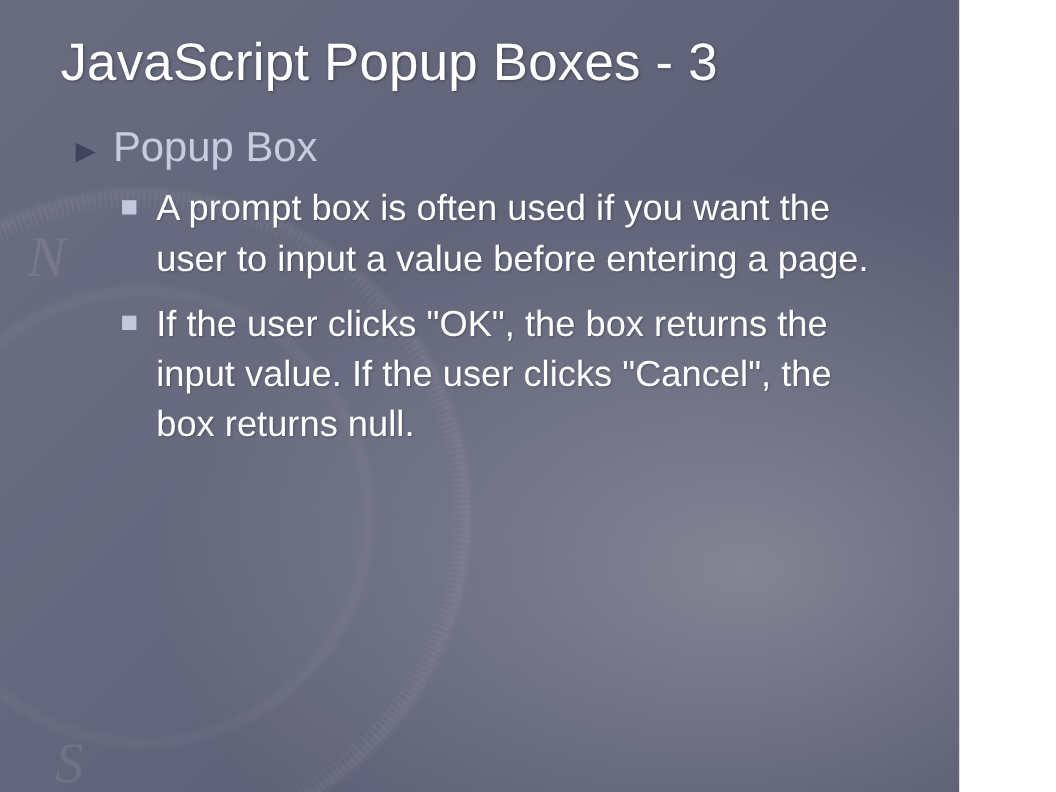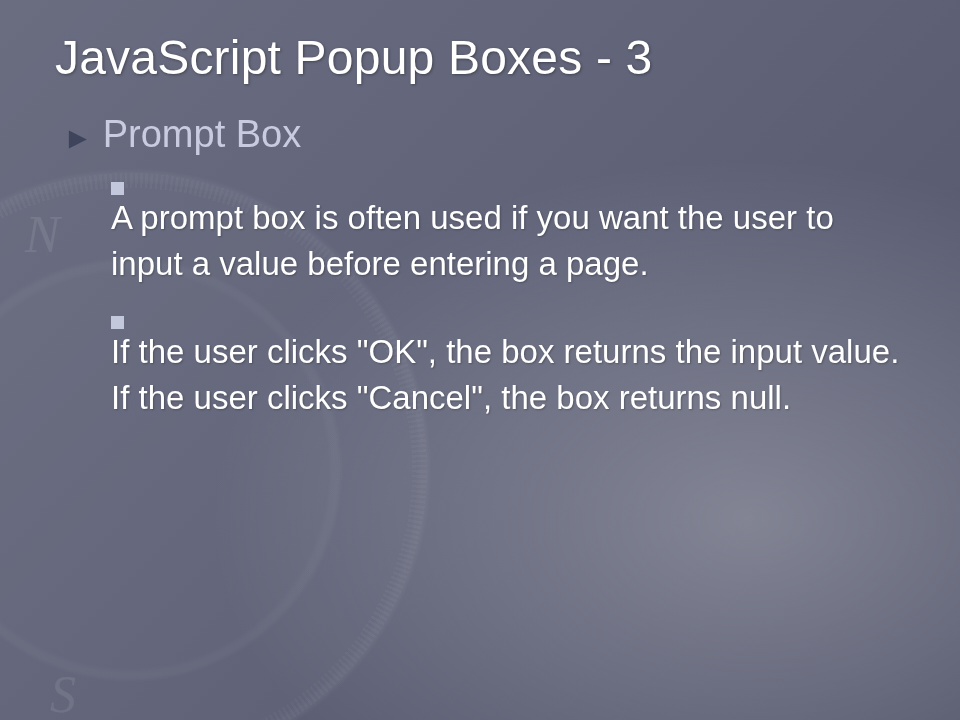--- a/index.html
+++ b/index.html
@@ -5,21 +5,21 @@
   html, body {
     margin: 0;
     padding: 0;
     width: 960px;
     height: 720px;
     overflow: hidden;
     font-family: Verdana, Geneva, sans-serif;
   }
   .slide {
     position: relative;
-    width: 960px;
+    width: 872px;
     height: 720px;
     background:
       radial-gradient(ellipse 900px 600px at 78% 72%,
         rgba(255,255,255,0.25) 0%,
         rgba(255,255,255,0.12) 30%,
         rgba(255,255,255,0.0) 60%),
       linear-gradient(135deg, #6a6d80 0%, #62657a 40%, #5a5d72 70%, #52556a 100%);
     box-sizing: border-box;
     padding: 30px 55px 40px 55px;
   }
@@ -93,21 +93,20 @@
     margin-left: 48px;
   }
   .l2 {
     display: flex;
     align-items: flex-start;
     color: #ffffff;
     font-size: 33px;
     line-height: 1.38;
     margin-bottom: 14px;
     text-shadow: 1px 1px 2px rgba(0,0,0,0.25);
-    flex-direction: column;
   }
   .l2 .square {
     flex: 0 0 auto;
     width: 13px;
     height: 13px;
     background: #c4c8dc;
     margin-right: 18px;
     margin-top: 16px;
   }
   .l2 .txt { flex: 1 1 auto; }
@@ -122,21 +121,21 @@
     <div class="letter n">N</div>
     <div class="letter s">S</div>
   </div>
 
   <h1 class="title">JavaScript Popup Boxes - 3</h1>
 
   <div class="content">
 
     <div class="l1">
       <span class="arrow">►</span>
-      <span>Prompt Box</span>
+      <span>Popup Box</span>
     </div>
 
     <div class="sub">
       <div class="l2">
         <span class="square"></span>
         <span class="txt">A prompt box is often used if you want the user to input a value before entering a page.</span>
       </div>
       <div class="l2">
         <span class="square"></span>
         <span class="txt">If the user clicks "OK", the box returns the input value. If the user clicks "Cancel", the box returns null.</span>

